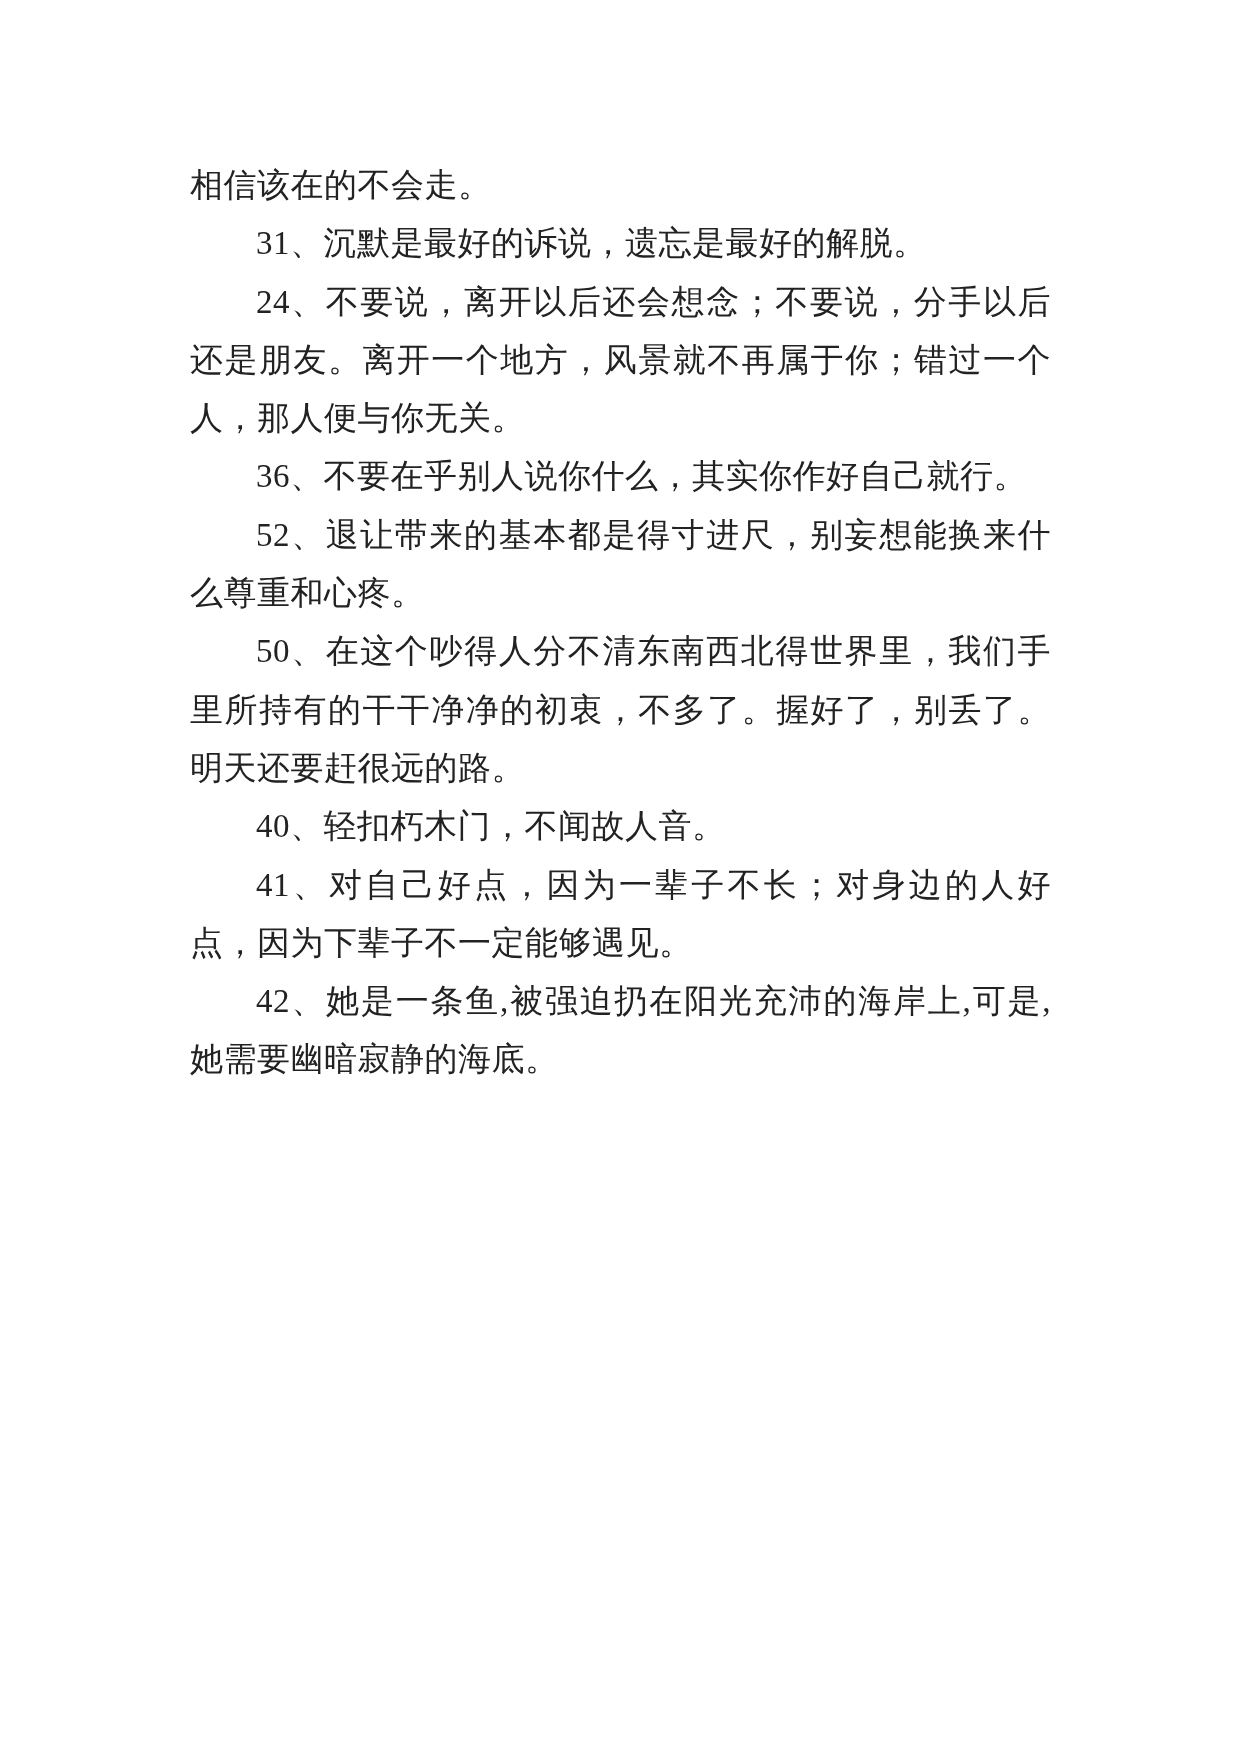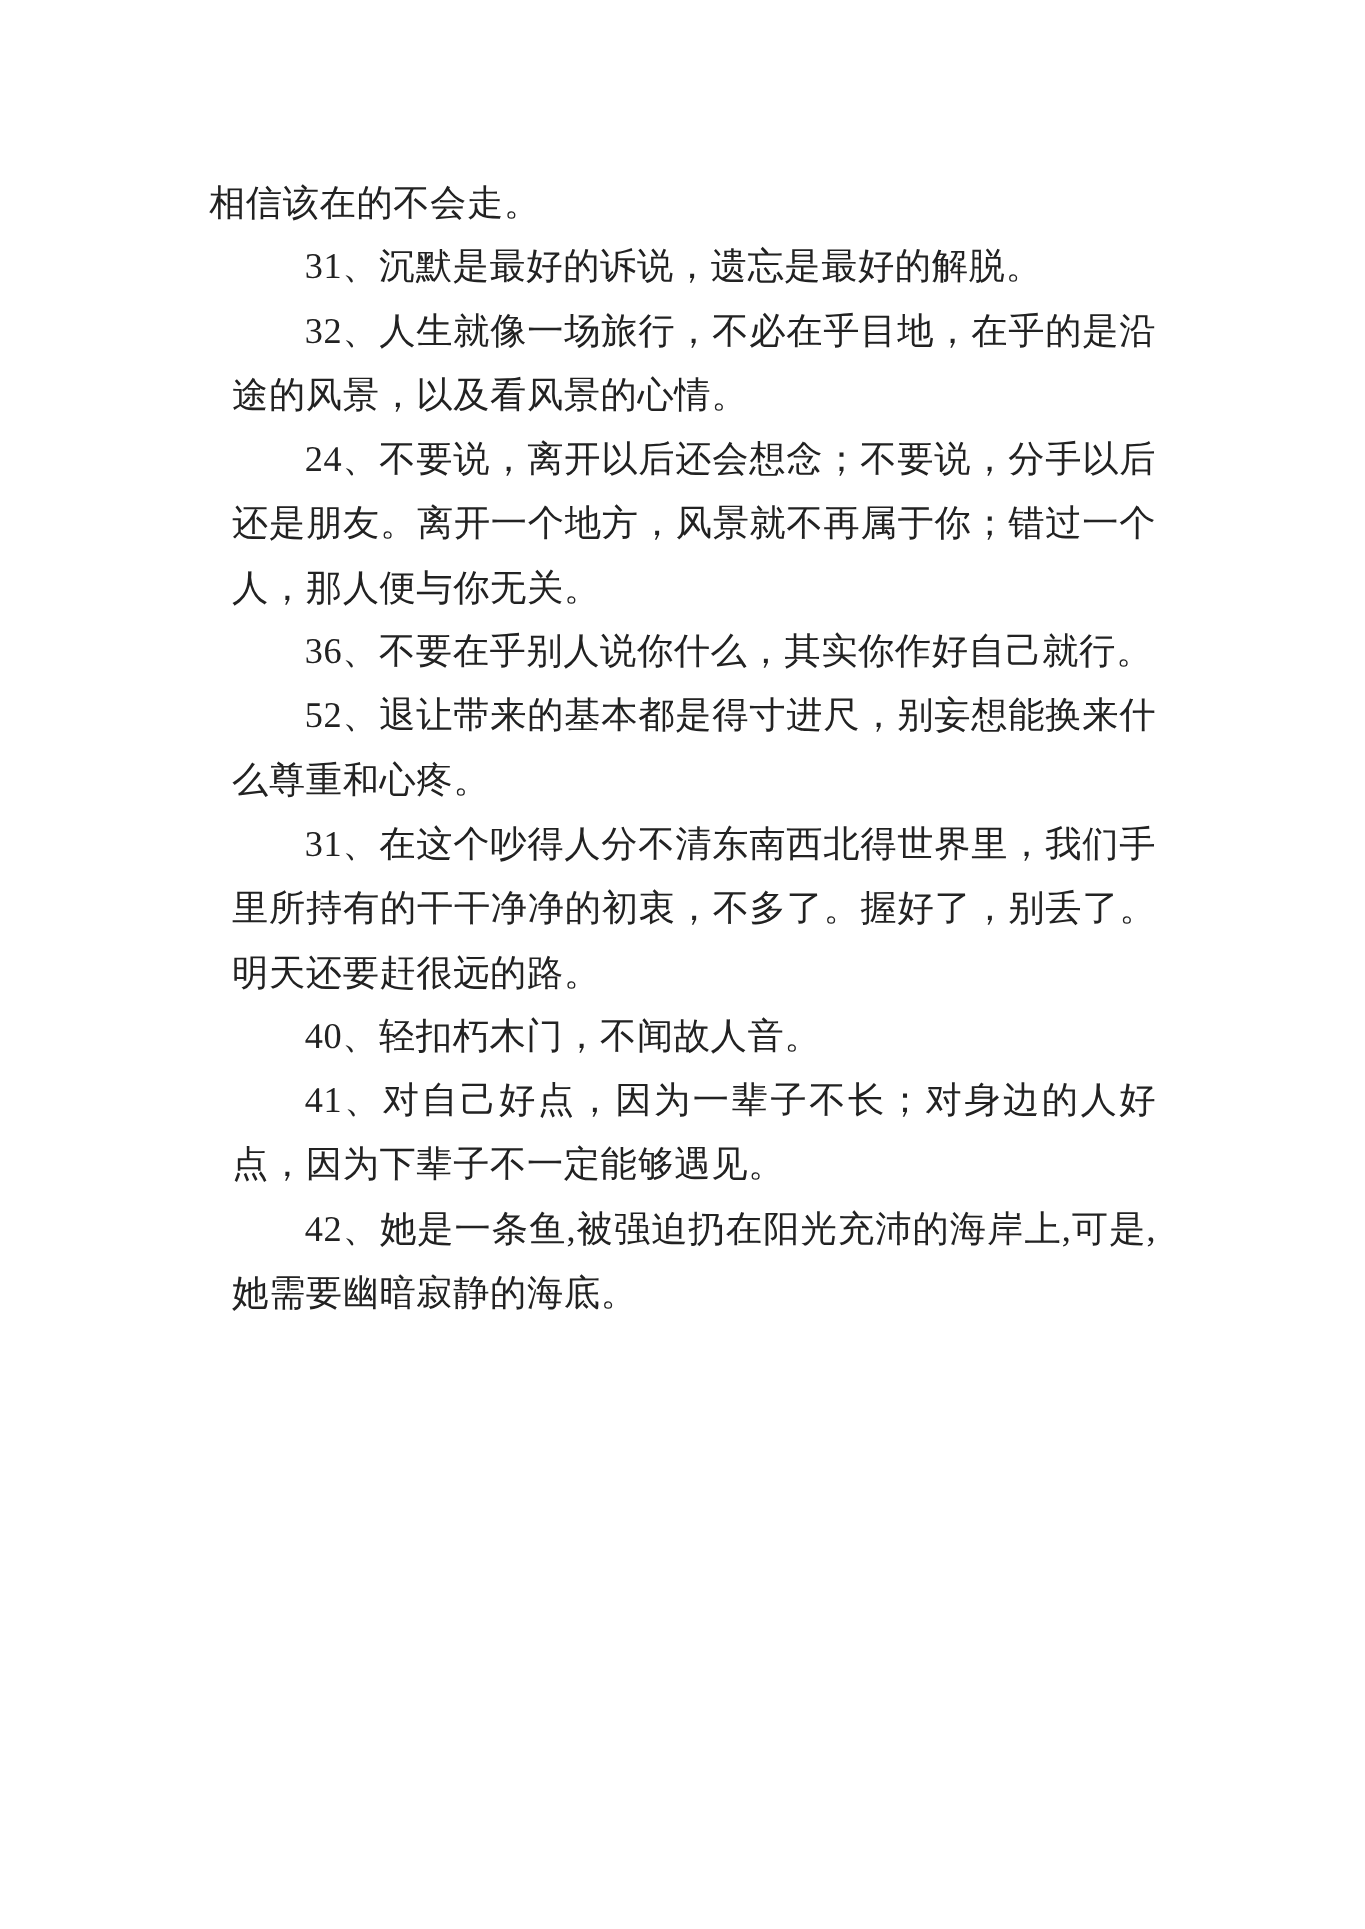--- a/index.html
+++ b/index.html
@@ -36,32 +36,30 @@
     overflow-wrap: break-word;
   }
   .content p.para {
     margin: 0;
     padding: 0;
     letter-spacing: 0.5px;
     font-weight: 300;
   }
   .content p.para.indent {
     text-indent: 2em;
-    margin-left: 21px;
   }
 </style>
 </head>
 <body>
 
 <div class="page">
   <div class="content">
       <p class="para">相信该在的不会走。</p>
       <p class="para indent">31、沉默是最好的诉说，遗忘是最好的解脱。</p>
-      <p class="para indent">32、人生就像一场旅行，不必在乎目地，在乎的是沿途的风景，以及看风景的心情。</p>
       <p class="para indent">24、不要说，离开以后还会想念；不要说，分手以后还是朋友。离开一个地方，风景就不再属于你；错过一个人，那人便与你无关。</p>
       <p class="para indent">36、不要在乎别人说你什么，其实你作好自己就行。</p>
       <p class="para indent">52、退让带来的基本都是得寸进尺，别妄想能换来什么尊重和心疼。</p>
-      <p class="para indent">31、在这个吵得人分不清东南西北得世界里，我们手里所持有的干干净净的初衷，不多了。握好了，别丢了。明天还要赶很远的路。</p>
+      <p class="para indent">50、在这个吵得人分不清东南西北得世界里，我们手里所持有的干干净净的初衷，不多了。握好了，别丢了。明天还要赶很远的路。</p>
       <p class="para indent">40、轻扣朽木门，不闻故人音。</p>
       <p class="para indent">41、对自己好点，因为一辈子不长；对身边的人好点，因为下辈子不一定能够遇见。</p>
       <p class="para indent">42、她是一条鱼,被强迫扔在阳光充沛的海岸上,可是,她需要幽暗寂静的海底。</p>
     </div>
 </div>
 
 </body></html>

